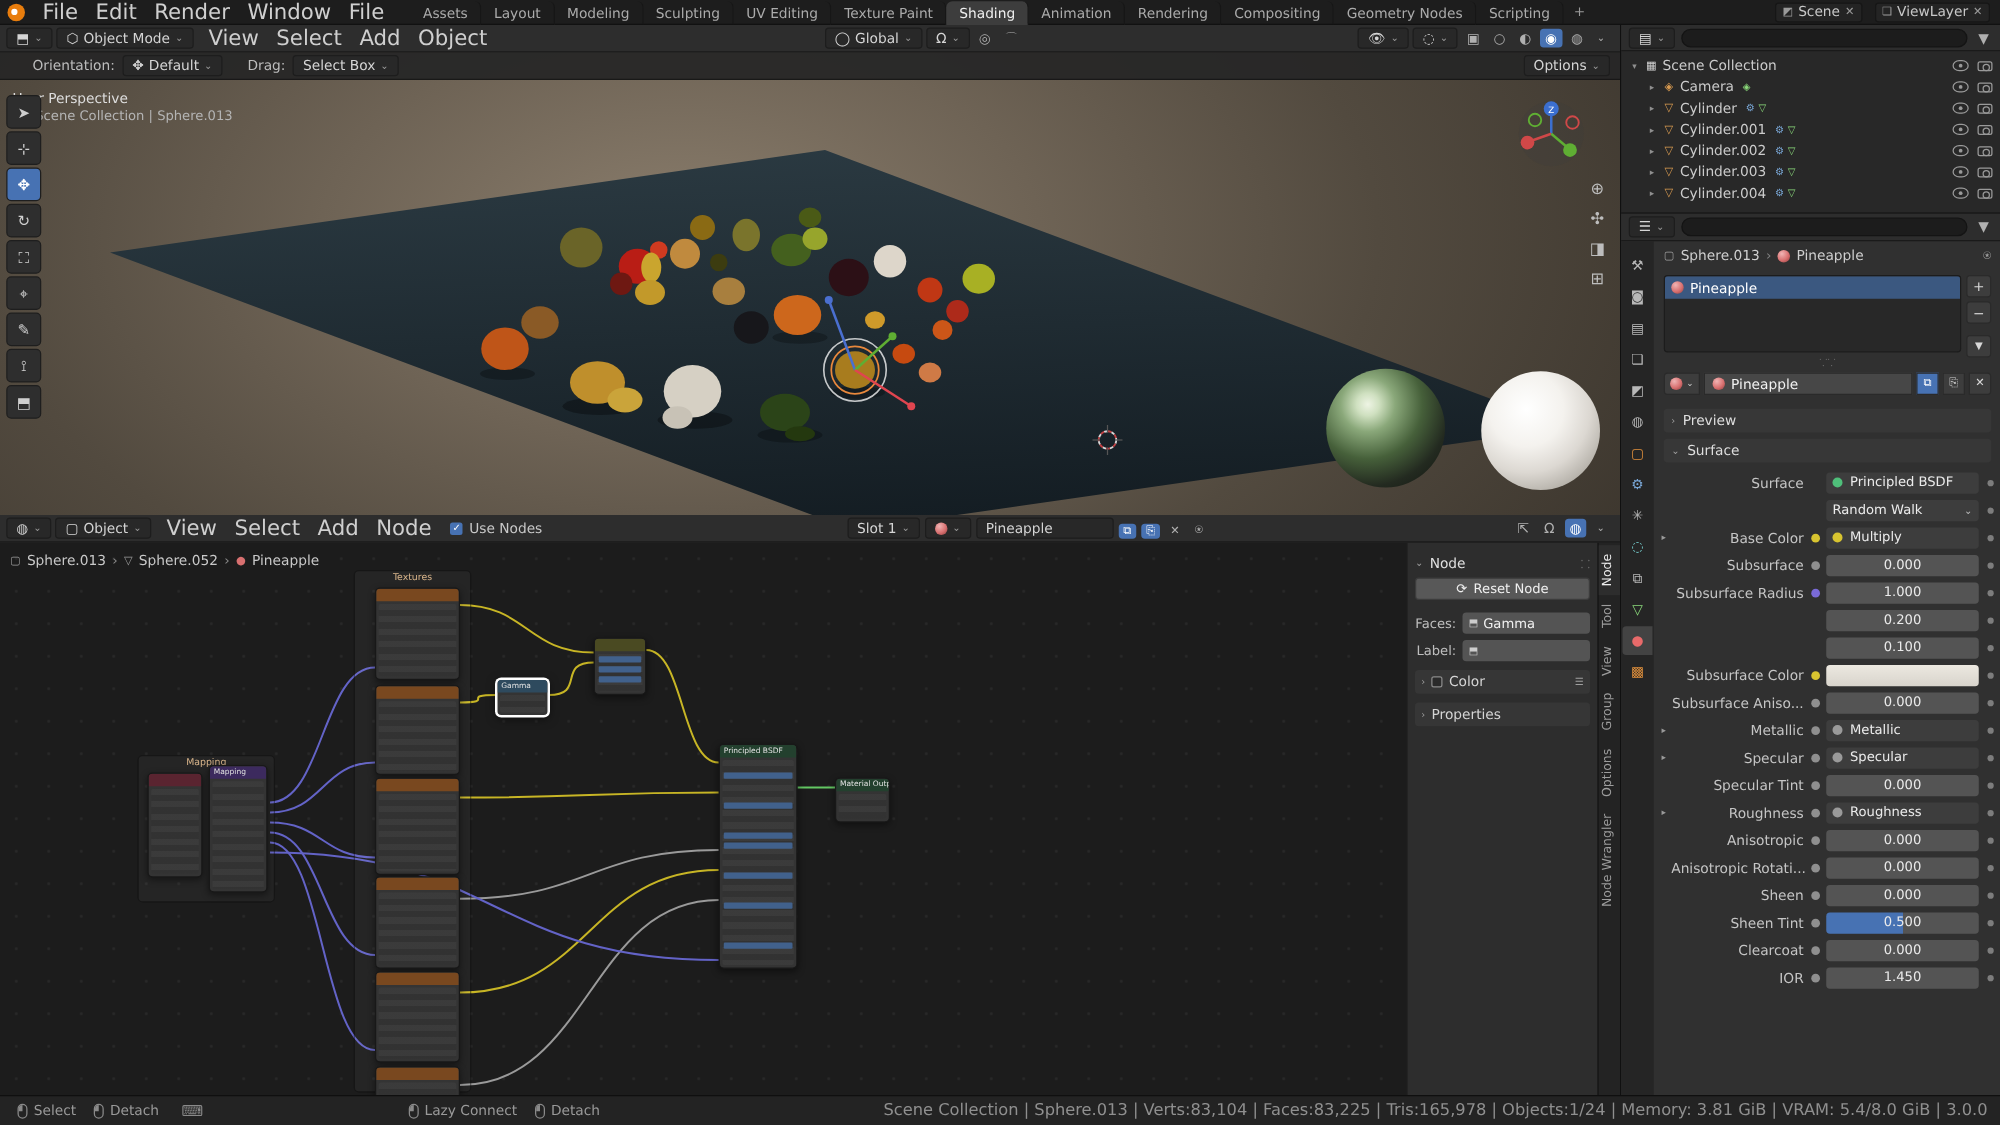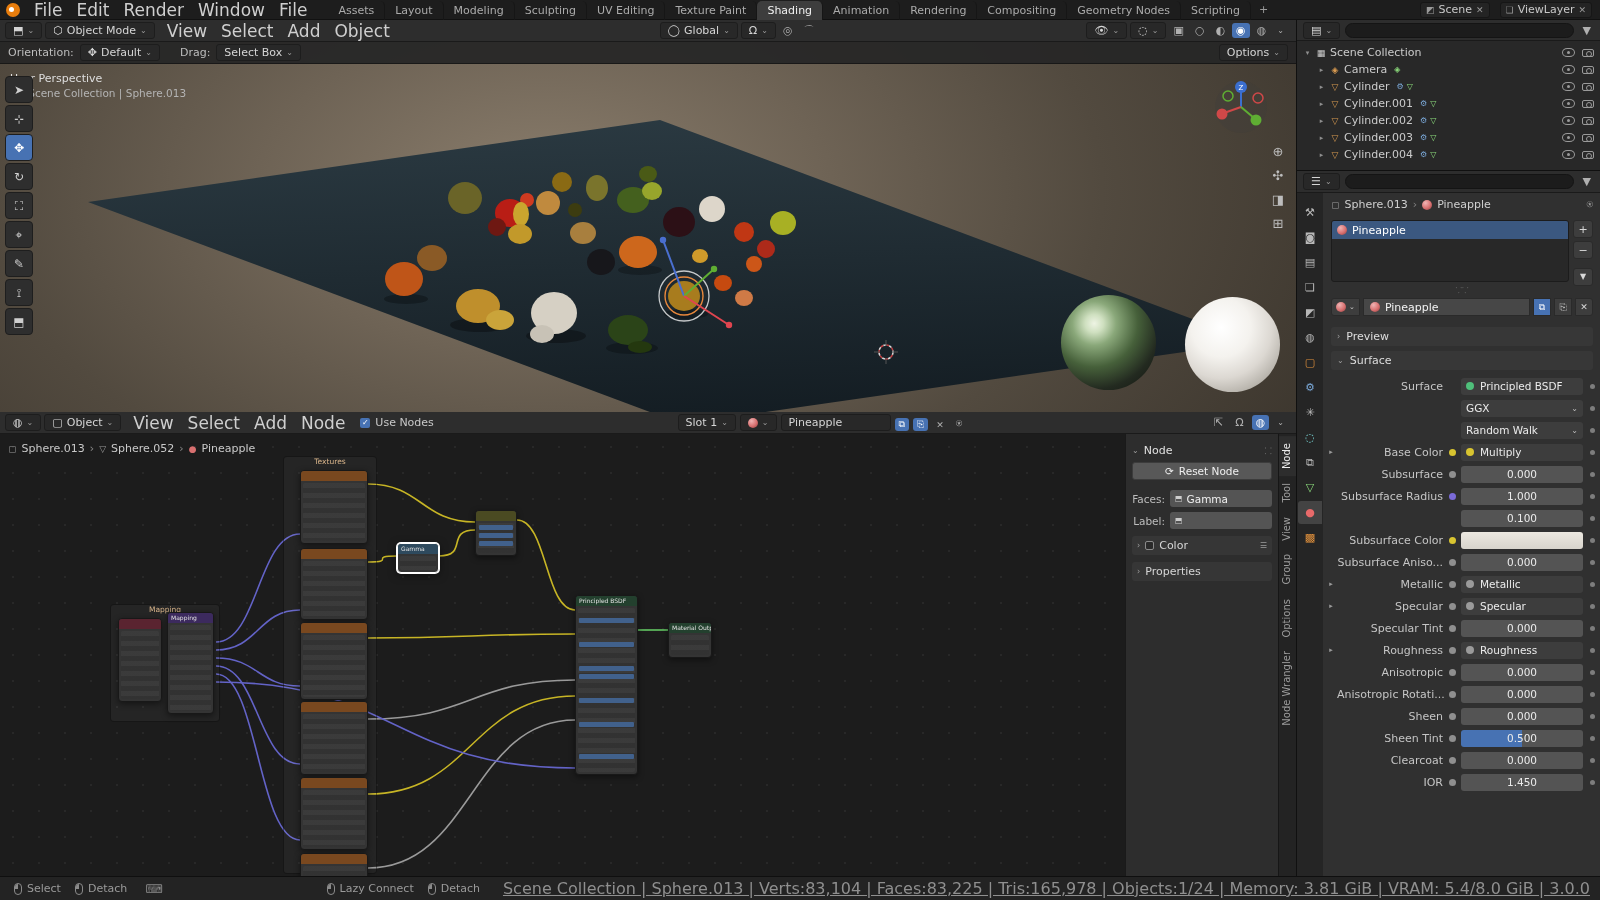--- a/index.html
+++ b/index.html
@@ -34,21 +34,21 @@
   .ic-btn { color:#b0b0b0; font-size:11px; padding:1px 4px; border-radius:3px; }
   .ic-btn.blue { background:#4772b3; color:#fff; }
 
   #vp-header { position:absolute; left:0; top:20px; width:1296px; height:22px; z-index:40; }
   #vp-header .grp { display:flex; align-items:center; gap:3px; padding:0 5px; }
 
   
   #tool-settings { position:absolute; left:0; top:42px; width:1296px; height:22px;
     background:rgba(38,38,38,0.94); border-bottom:1px solid rgba(0,0,0,0.4);
     display:flex; align-items:center; gap:6px; padding:0 8px; z-index:30; }
-  #tool-settings .lbl { color:#bdbdbd; }
+  #tool-settings .lbl { color:#bdbdbd;margin-left:18px; }
   #tool-settings .right { margin-left:auto; }
 
   
   #vp-canvas { position:absolute; left:0; top:42px; width:1296px; height:370px; overflow:hidden;
     background:radial-gradient(ellipse 900px 520px at 42% 40%, #8a7d6c 0%, #6e6355 32%, #524a3f 62%, #3a342c 100%); }
   #vp-svg { position:absolute; left:0; top:0; }
   #vp-overlay-text { position:absolute; left:10px; top:30px; z-index:20; }
   #vp-overlay-text .l1 { color:#dedede; font-size:11px; }
   #vp-overlay-text .l2 { color:#b4b4b4; font-size:10.5px; margin-top:2px; }
 
@@ -200,21 +200,21 @@
 
   
   #statusbar { position:absolute; left:0; top:876px; width:1600px; height:24px; background:#232323;
     border-top:1px solid #0f0f0f; display:flex; align-items:center; color:#9a9a9a; }
   .sb-item { display:flex; align-items:center; gap:5px; margin-left:14px; }
   .mico { width:8px; height:12px; border:1px solid #8a8a8a; border-radius:4px; position:relative; }
   .mico::after { content:""; position:absolute; left:0; top:0; width:3px; height:5px;
     background:#8a8a8a; border-radius:3px 0 0 0; }
   .kbd { font-size:12px; color:#8a8a8a; margin-left:18px; }
   #sb-mid { margin-left:150px; display:flex; }
-  #sb-stats { margin-left:auto; padding-right:10px; color:#8f8f8f; font-size:16px; white-space:nowrap;text-decoration:underline; }
+  #sb-stats { margin-left:auto; padding-right:10px; color:#8f8f8f; font-size:13px; white-space:nowrap; }
 </style>
 </head>
 <body>
 
 <div id="topbar">
   <span class="blender-logo"></span>
   <div style="display:flex">
       <span class="menu-item">File</span>
       <span class="menu-item">Edit</span>
       <span class="menu-item">Render</span>
@@ -853,29 +853,20 @@
               <span class="fdot" style="background: rgb(79, 191, 122);"></span>
               <span>Principled BSDF</span>
             </div>
     <span class="keydot"></span>
   </div>
           <div class="prow k-select">
     <span class="pexp" style="visibility: hidden;">▸</span>
     <span class="plabel"></span>
     <span class="psock" style="visibility: hidden;"></span>
     <div class="pfield">
-              <span>GGX</span>
-            </div>
-    <span class="keydot"></span>
-  </div>
-          <div class="prow k-select">
-    <span class="pexp" style="visibility: hidden;">▸</span>
-    <span class="plabel"></span>
-    <span class="psock" style="visibility: hidden;"></span>
-    <div class="pfield">
               <span>Random Walk</span>
             </div>
     <span class="keydot"></span>
   </div>
           <div class="prow k-button">
     <span class="pexp">▸</span>
     <span class="plabel">Base Color</span>
     <span class="psock" style="background: rgb(216, 196, 48);"></span>
     <div class="pfield">
               <span class="fdot" style="background: rgb(216, 196, 48);"></span>
@@ -891,20 +882,29 @@
               <span>0.000</span>
             </div>
     <span class="keydot"></span>
   </div>
           <div class="prow k-value">
     <span class="pexp" style="visibility: hidden;">▸</span>
     <span class="plabel">Subsurface Radius</span>
     <span class="psock" style="background: rgb(122, 106, 216);"></span>
     <div class="pfield">
               <span>1.000</span>
+            </div>
+    <span class="keydot"></span>
+  </div>
+          <div class="prow k-value">
+    <span class="pexp" style="visibility: hidden;">▸</span>
+    <span class="plabel"></span>
+    <span class="psock" style="visibility: hidden;"></span>
+    <div class="pfield">
+              <span>0.200</span>
             </div>
     <span class="keydot"></span>
   </div>
           <div class="prow k-value">
     <span class="pexp" style="visibility: hidden;">▸</span>
     <span class="plabel"></span>
     <span class="psock" style="visibility: hidden;"></span>
     <div class="pfield">
               <span>0.100</span>
             </div>

